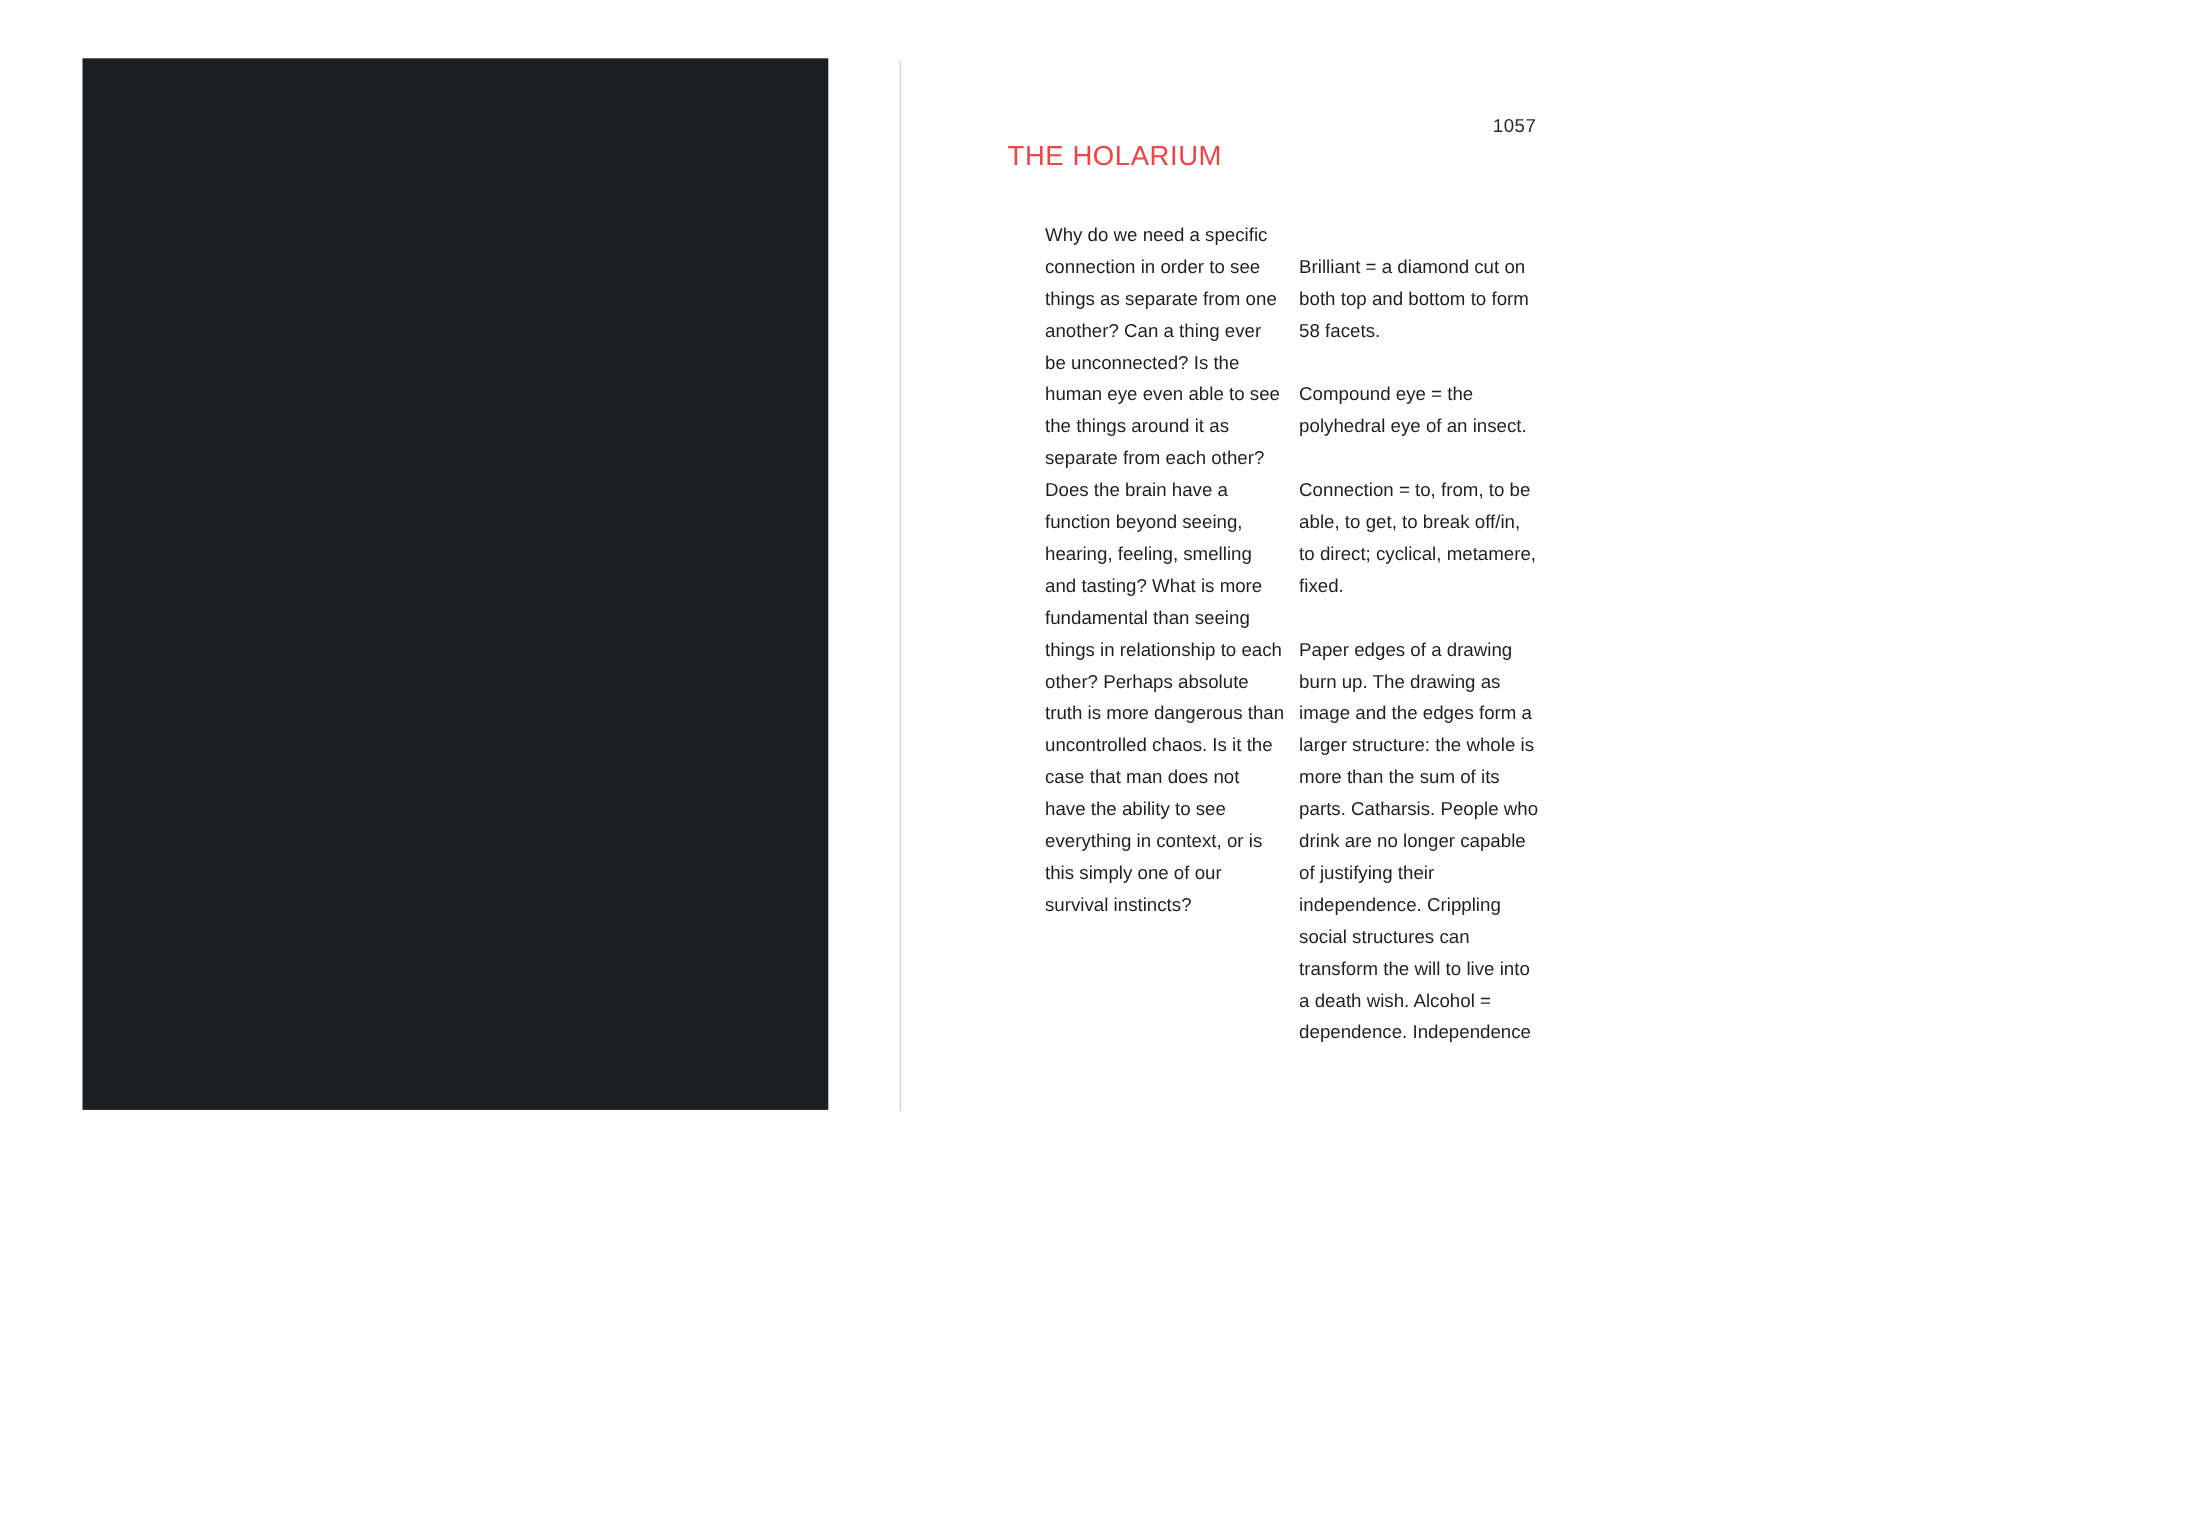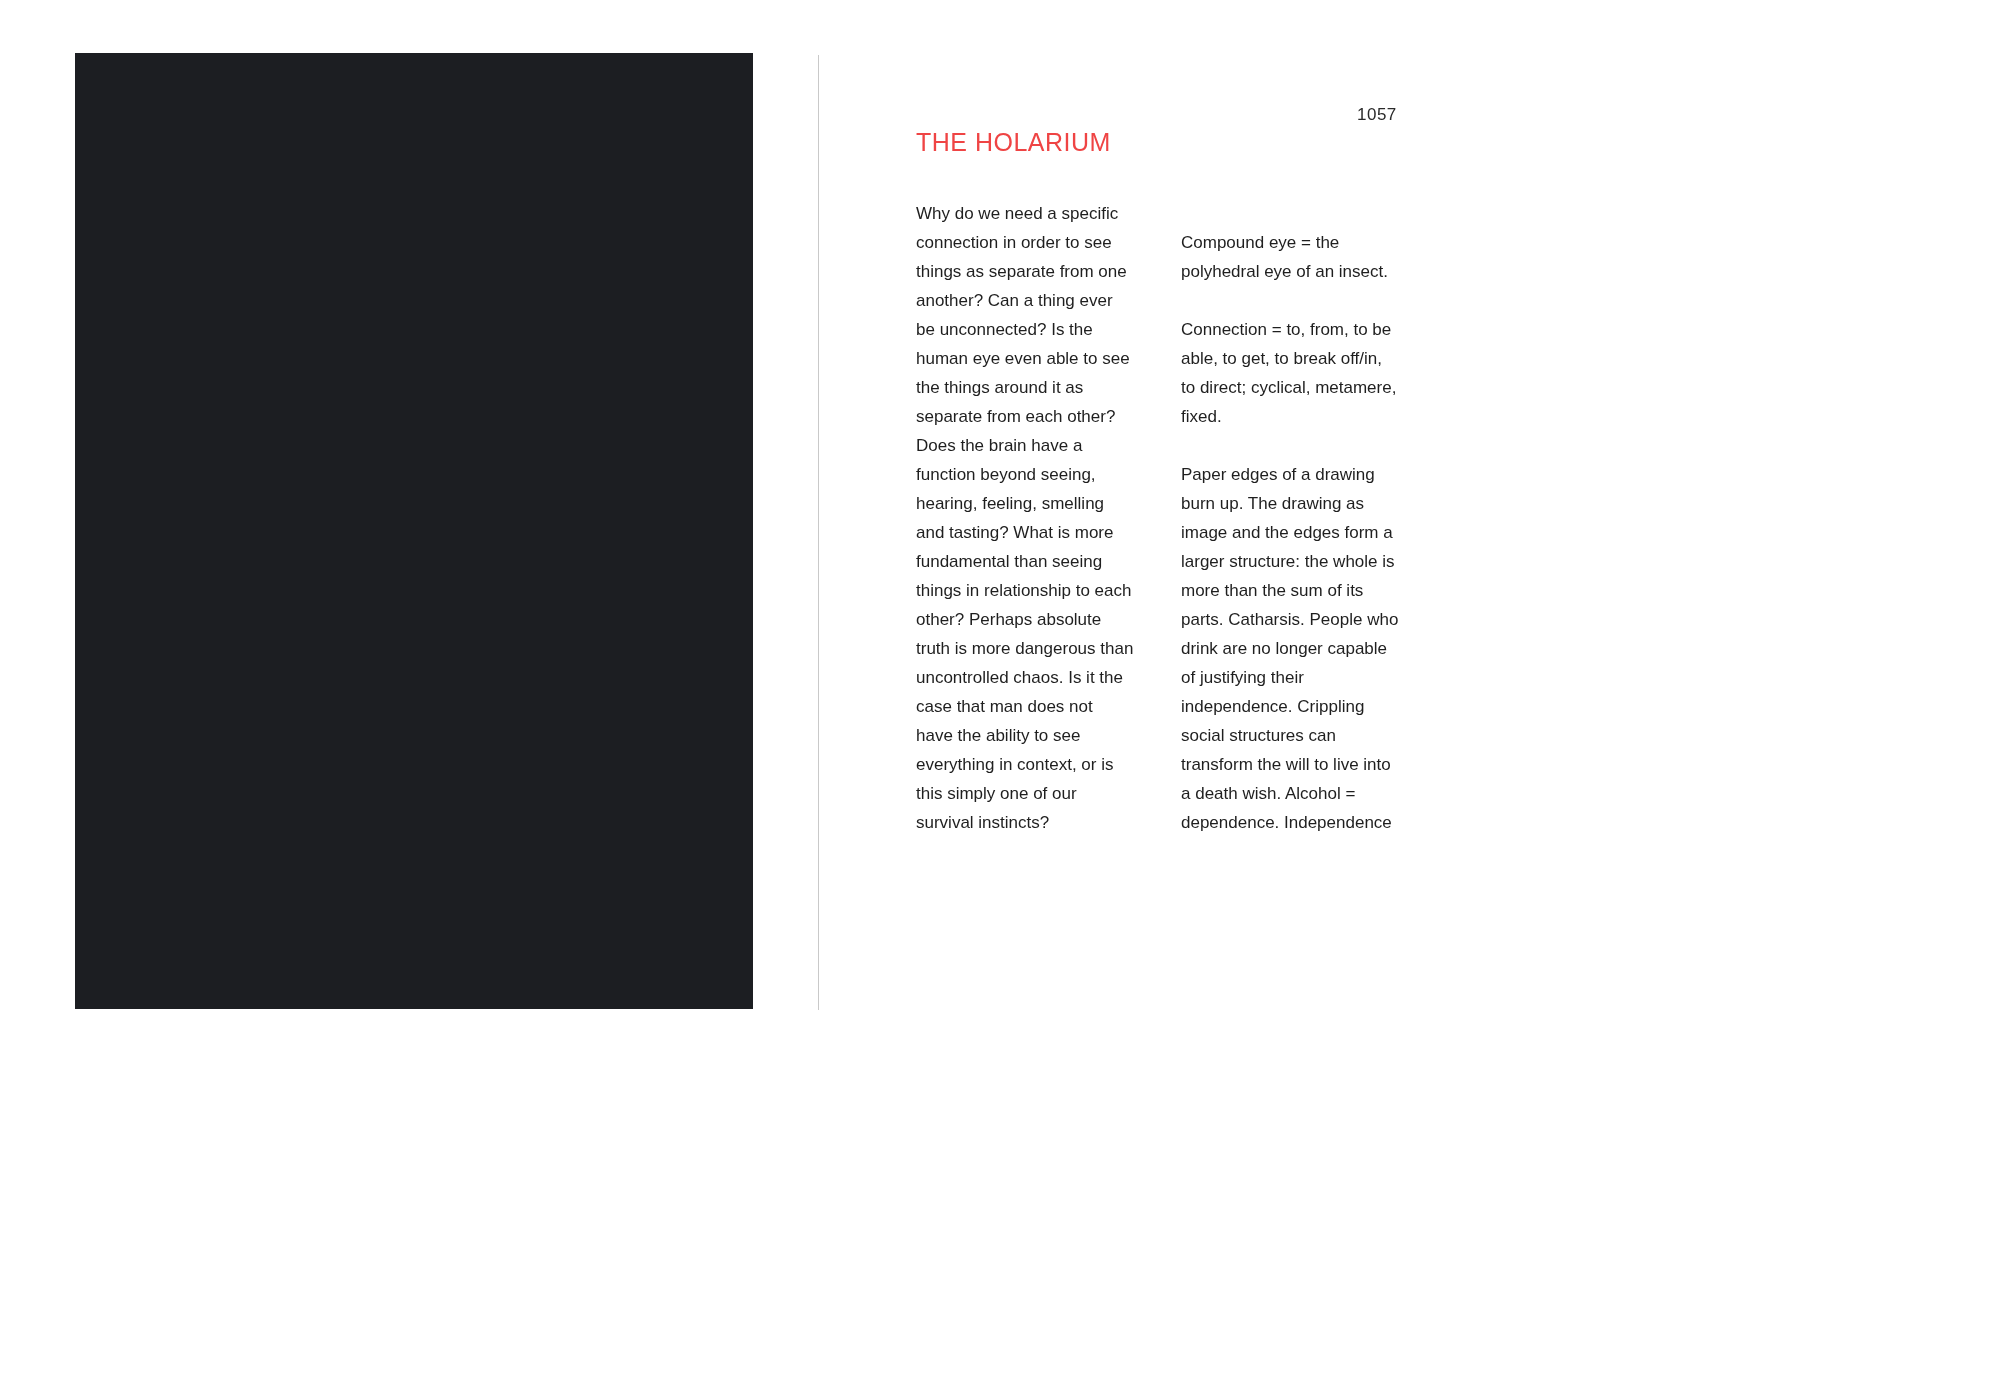--- a/index.html
+++ b/index.html
@@ -52,21 +52,21 @@
     color: #ef4444;
   }
   .col {
     position: absolute;
     width: 218px;
     font-size: 17px;
     line-height: 29px;
     color: #1f1f1f;
   }
   .col-left {
-    left: 916px;
+    left: 950px;
     top: 199px;
   }
   .col-right {
     left: 1181px;
     top: 228px;
   }
   .col p {
     margin: 0 0 29px 0;
   }
   .col p:last-child {
@@ -88,20 +88,21 @@
 
     <div class="page-number">1057</div>
 
     <h1 class="title">THE HOLARIUM</h1>
 
     <div class="col col-left">
       <p>Why do we need a specific connection in order to see things as separate from one another? Can a thing ever be unconnected? Is the human eye even able to see the things around it as separate from each other? Does the brain have a function beyond seeing, hearing, feeling, smelling and tasting? What is more fundamental than seeing things in relationship to each other? Perhaps absolute truth is more dangerous than uncontrolled chaos. Is it the case that man does not have the ability to see everything in context, or is this simply one of our survival instincts?</p>
     </div>
 
     <div class="col col-right">
+      <p>Brilliant = a diamond cut on both top and bottom to form 58 facets.</p>
       <p>Compound eye = the polyhedral eye of an insect.</p>
       <p>Connection = to, from, to be able, to get, to break off/in, to direct; cyclical, metamere, fixed.</p>
       <p>Paper edges of a drawing burn up. The drawing as image and the edges form a larger structure: the whole is more than the sum of its parts. Catharsis. People who drink are no longer capable of justifying their independence. Crippling social structures can transform the will to live into a death wish. Alcohol = dependence. Independence</p>
     </div>
 
   </div>
 
 </div>
 
 </body></html>

